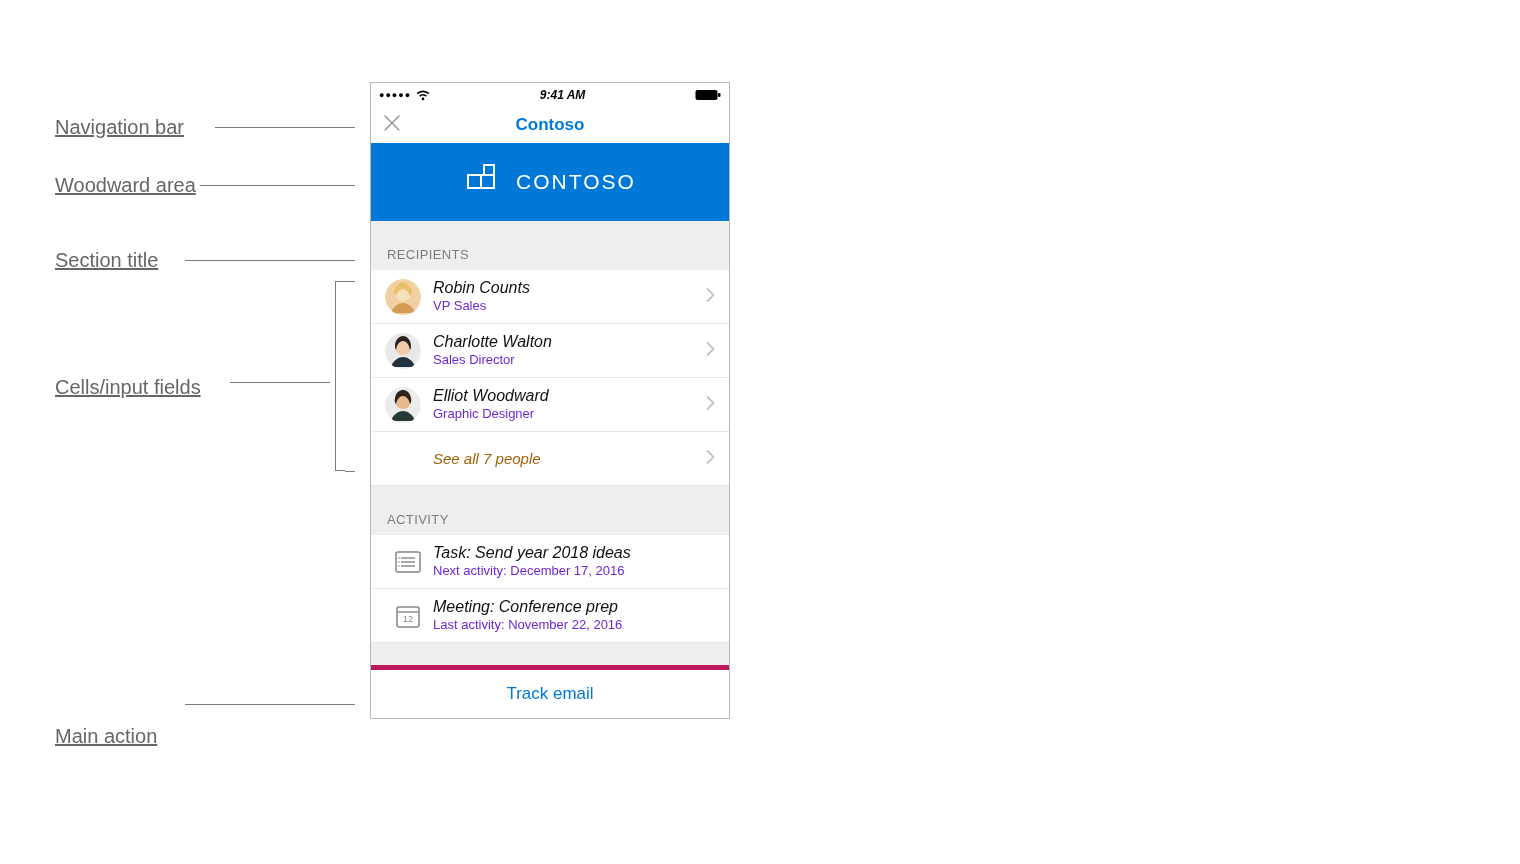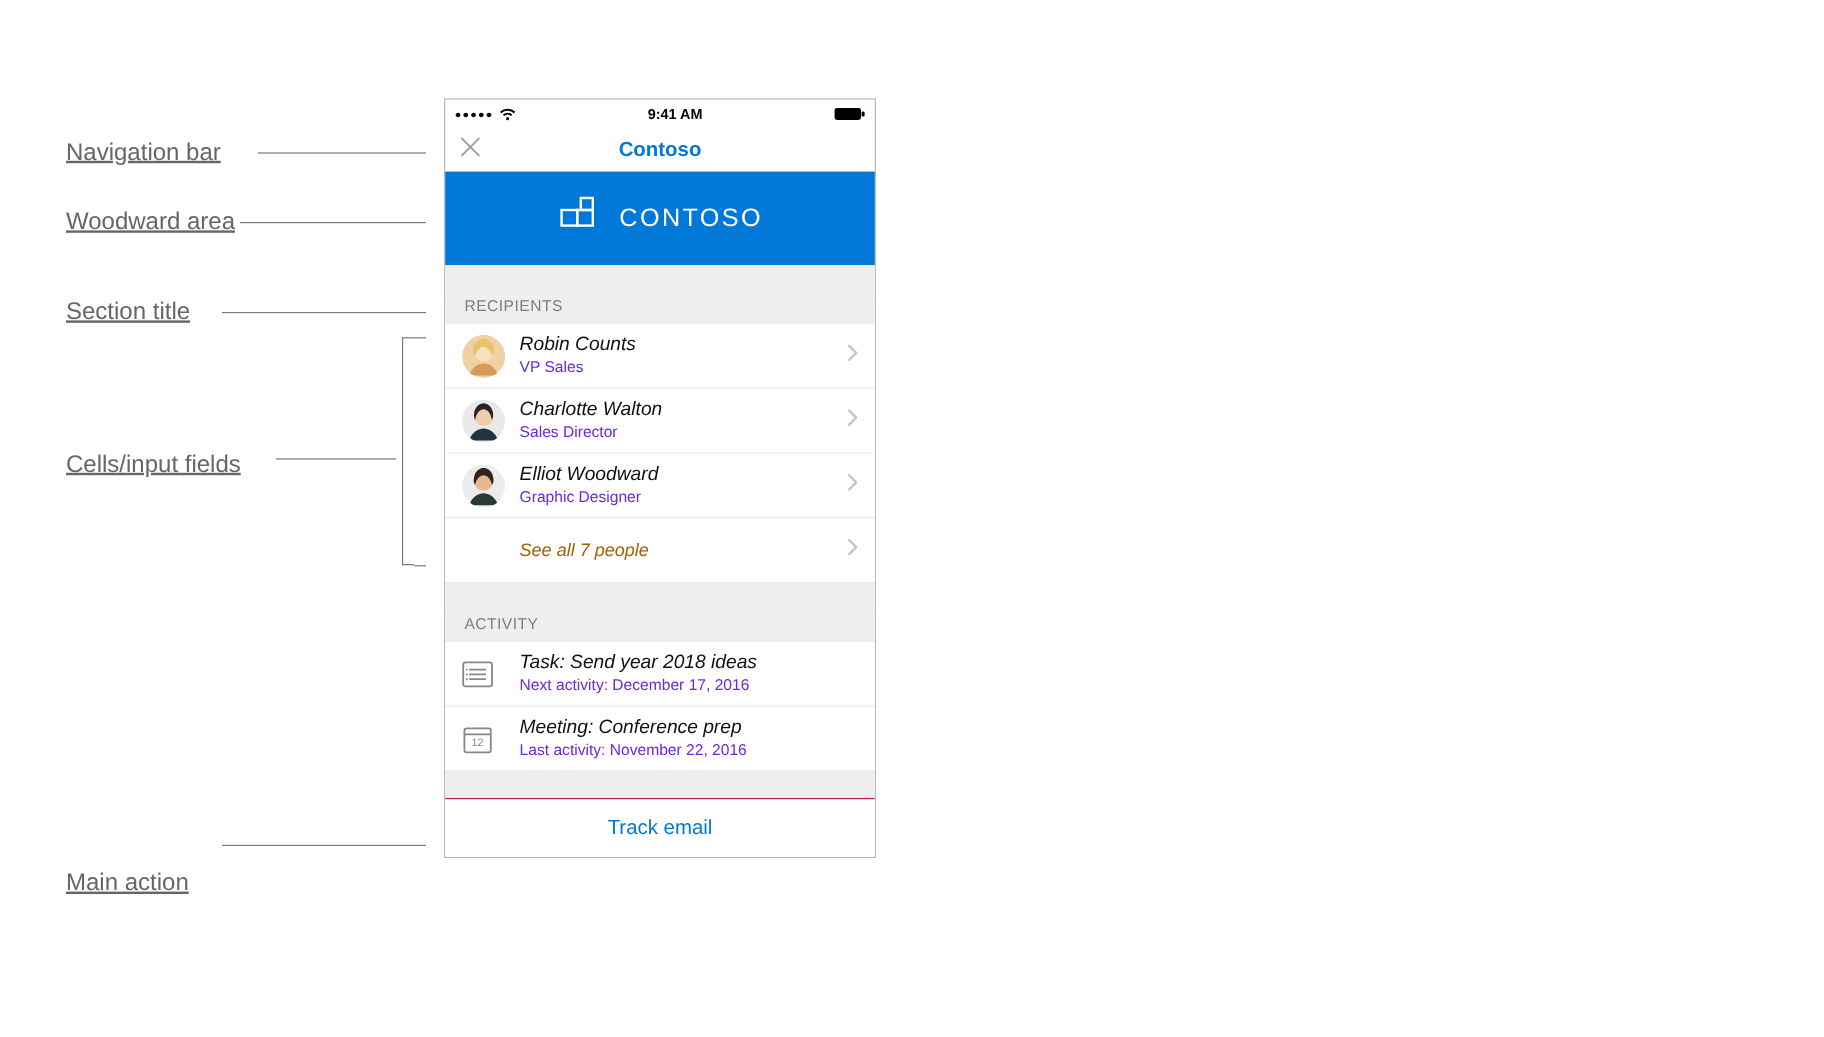--- a/index.html
+++ b/index.html
@@ -53,21 +53,21 @@
     align-items: center;
     justify-content: space-between;
     padding: 0 8px;
     font-size: 12px;
     font-weight: 600;
     color: #000;
   }
   .status-left { display: flex; align-items: center; gap: 5px; }
   .dots { letter-spacing: 1px; font-size: 9px; }
   .wifi-icon svg, .battery-icon svg { display: block; }
-  .status-time { font-weight: 600; }
+  .status-time { font-weight: 600; font-style: italic; }
   .nav-bar {
     height: 36px;
     display: flex;
     align-items: center;
     justify-content: center;
     position: relative;
   }
   .close-icon {
     position: absolute;
     left: 12px;
@@ -120,25 +120,25 @@
   }
   .avatar svg { width: 36px; height: 36px; }
   .cell-text { flex: 1; min-width: 0; }
   .cell-title { font-size: 16px; color: #111; line-height: 1.2; font-style: italic; }
   .cell-sub { font-size: 13px; color: #6d28d9; line-height: 1.3; }
   .chevron { color: #c6c6c6; flex: 0 0 auto; margin-left: 8px; }
   .see-all-cell .cell-title { color: #a16207; font-size: 15px; }
   .see-all-cell .avatar { visibility: hidden; }
   .square-icon {
     width: 36px; flex: 0 0 36px; margin-right: 12px;
-    display:flex; align-items:center; justify-content:flex-start;
+    display:flex; align-items:center; justify-content:flex-end;
     color: #0c4a6e;
   }
   .main-action {
-    border-top: 1px solid #be185d;
+    border-top: 5px solid #be185d;
     background:#fff;
     text-align:center;
     padding: 14px 0;
     color:#0078d7;
     font-size:17px;
   }
   .footer-spacer { background:#efeeee; height: 22px; }
 </style>
 </head>
 <body>

